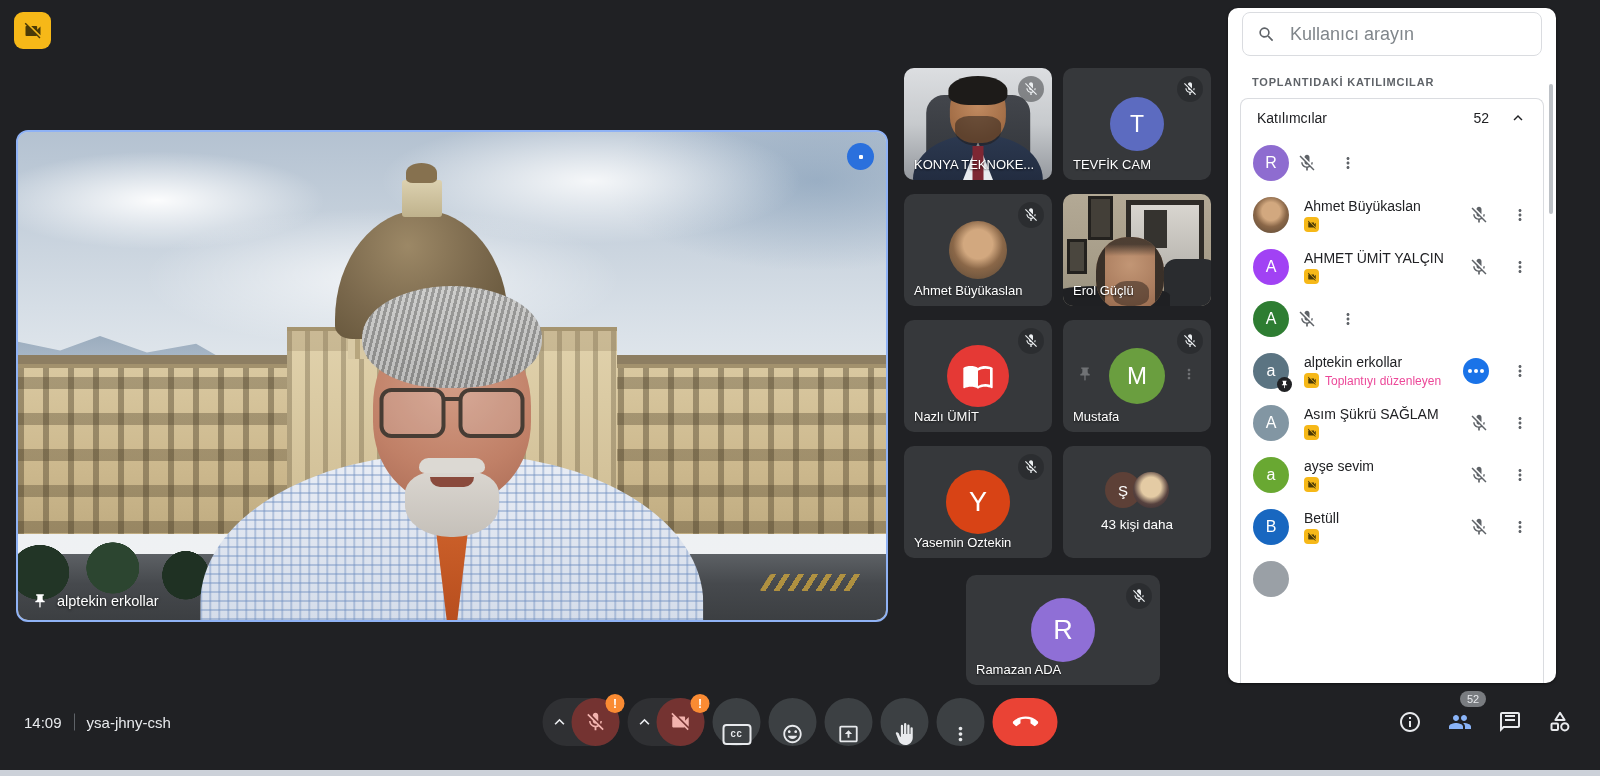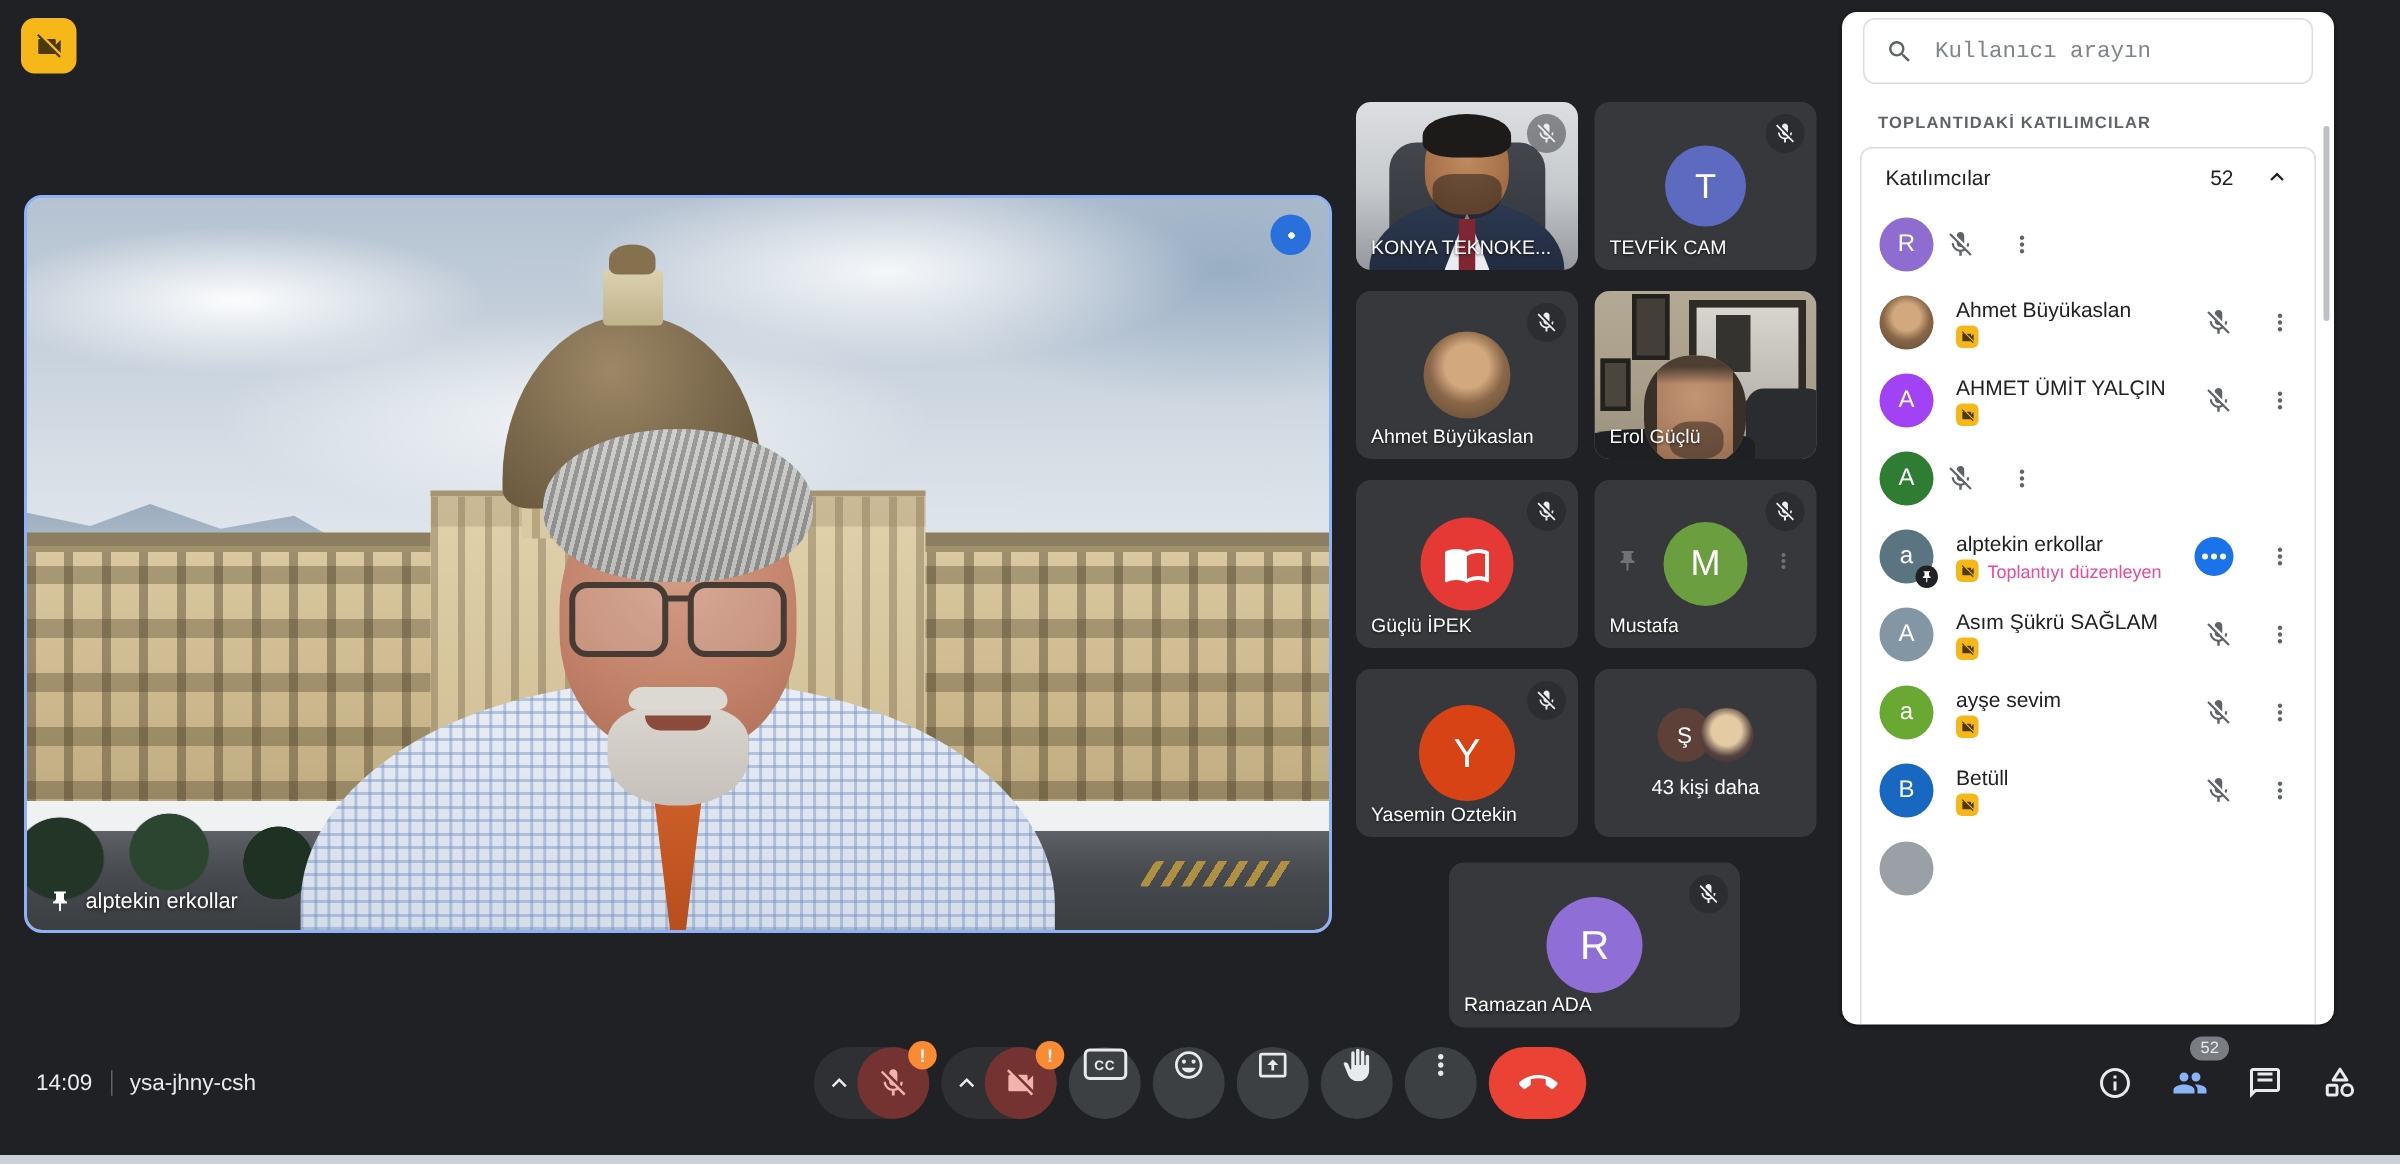--- a/index.html
+++ b/index.html
@@ -157,22 +157,22 @@
   
   .panel{position:absolute;right:44px;top:8px;bottom:93px;width:328px;background:#fff;border-radius:10px;
     box-shadow:0 1px 3px rgba(0,0,0,.5);display:flex;flex-direction:column;overflow:hidden;}
   .phead{display:flex;align-items:center;justify-content:space-between;padding:20px 24px 12px 24px;}
   .ptitle{font-size:16px;color:#202124;}
   .pclose{color:#5f6368;background:none;border:none;cursor:pointer;padding:2px;}
   .pclose svg{width:20px;height:20px;}
   .searchbox{margin:4px 14px 0 14px;height:42px;border:1px solid #dadce0;border-radius:8px;
     display:flex;align-items:center;gap:12px;padding:0 14px;}
   .searchbox svg{width:19px;height:19px;color:#5f6368;flex:none;}
-  .searchbox input{border:none;outline:none;font-size:15px;color:#15803d;width:100%;
-    font-family:Liberation Mono, monospace;}
+  .searchbox input{border:none;outline:none;font-size:18px;color:#15803d;width:100%;
+    font-family:Liberation Sans, sans-serif;}
   .searchbox input::placeholder{color:#80868b;}
   .sectionlbl{margin:20px 24px 8px 24px;font-size:11px;font-weight:700;letter-spacing:.8px;color:#5f6368;}
   .group{margin:2px 12px 0 12px;border:1px solid #dadce0;border-bottom:none;border-radius:8px 8px 0 0;
     flex:1;overflow:hidden;display:flex;flex-direction:column;}
   .ghead{display:flex;align-items:center;padding:10px 16px;}
   .glabel{flex:1;font-size:14px;color:#202124;}
   .gcount{font-size:14px;color:#202124;margin-right:20px;}
   .gchev{border:none;background:none;color:#202124;padding:0;cursor:pointer;}
   .gchev svg{width:18px;height:18px;}
   .plist{flex:1;overflow:hidden;}
@@ -206,21 +206,21 @@
     align-items:center;gap:8px;}
   .ctrlgroup{display:flex;align-items:center;height:48px;background:#2f3033;border-radius:26px;padding-left:7px;}
   .ctrlgroup .chev{color:#e8eaed;width:20px;height:20px;margin-right:2px;}
   .bigbtn{position:relative;width:48px;height:48px;border-radius:50%;border:none;cursor:pointer;
     display:flex;align-items:center;justify-content:center;}
   .redbtn{background:#743331;color:#f2b3ae;}
   .redbtn svg{width:22px;height:22px;}
   .warnbadge{position:absolute;top:-4px;right:-5px;width:19px;height:19px;border-radius:50%;background:#fa8b33;
     color:#fff;font-size:12px;font-weight:700;display:flex;align-items:center;justify-content:center;}
   .roundbtn{width:48px;height:48px;border-radius:50%;border:none;background:#3c4043;color:#e8eaed;
-    cursor:pointer;display:flex;align-items:flex-start;justify-content:center;}
+    cursor:pointer;display:flex;align-items:flex-end;justify-content:center;font-family:Liberation Mono, monospace;}
   .roundbtn svg{width:22px;height:22px;}
   .ccbox{width:25px;height:17px;border:2px solid #e8eaed;border-radius:4px;font-size:9px;font-weight:700;
     color:#e8eaed;display:flex;align-items:center;justify-content:center;letter-spacing:.5px;}
   .endbtn{width:65px;height:48px;border-radius:26px;border:none;background:#ea4335;color:#fff;cursor:pointer;
     display:flex;align-items:center;justify-content:center;}
   .endbtn svg{width:26px;height:26px;}
   .bb-right{position:absolute;right:28px;top:50%;transform:translateY(-50%);display:flex;align-items:center;gap:26px;}
   .bb-right button{border:none;background:none;padding:0;color:#e8eaed;cursor:pointer;position:relative;}
   .bb-right svg{width:24px;height:24px;}
   .peoplebtn{color:#8ab4f8 !important;}
@@ -387,21 +387,21 @@
         <span class="tname">Erol Güçlü</span>
       </div>
       <div class="tile">
         <div class="tcenter">
           <div class="tav" style="width: 62px; height: 62px; font-size: 26px; background: rgb(229, 57, 53);">
             <svg viewBox="0 0 24 24" style="width: 32px; height: 32px;">
               <use href="#i-book"></use>
             </svg>
           </div>
         </div>
-        <span class="tname">Güçlü İPEK</span>
+        <span class="tname">Nazlı ÜMİT</span>
         <div class="tilemic">
           <svg viewBox="0 0 24 24">
             <use href="#i-mic-off"></use>
           </svg>
         </div>
       </div>
       <div class="tile">
         <div class="tcenter">
           <div class="tav" style="width: 56px; height: 56px; font-size: 24px; background: rgb(106, 158, 63);">M</div>
         </div>

